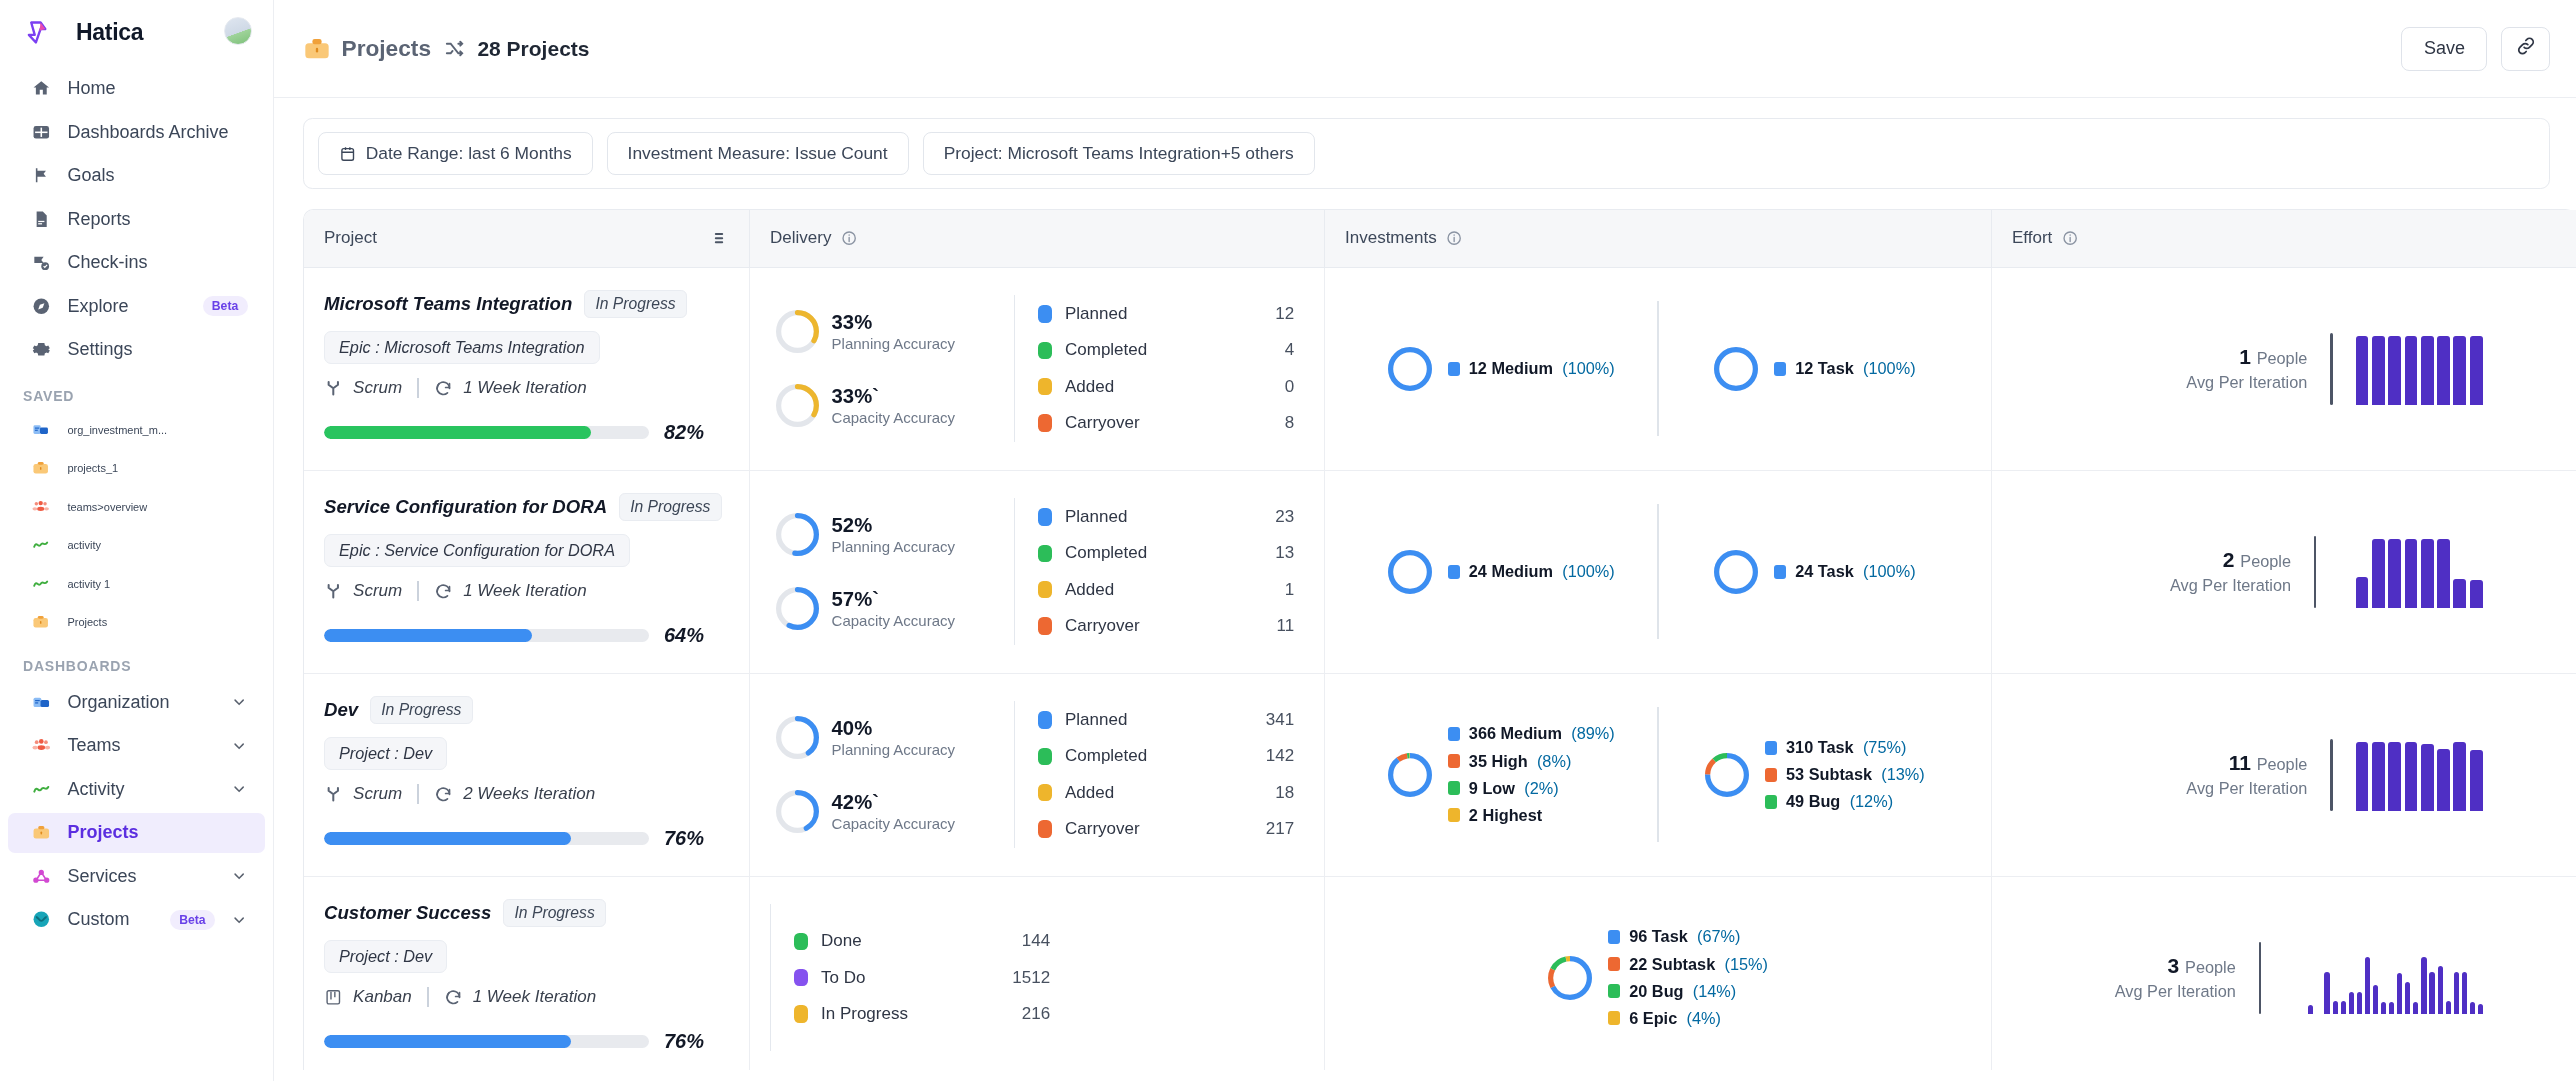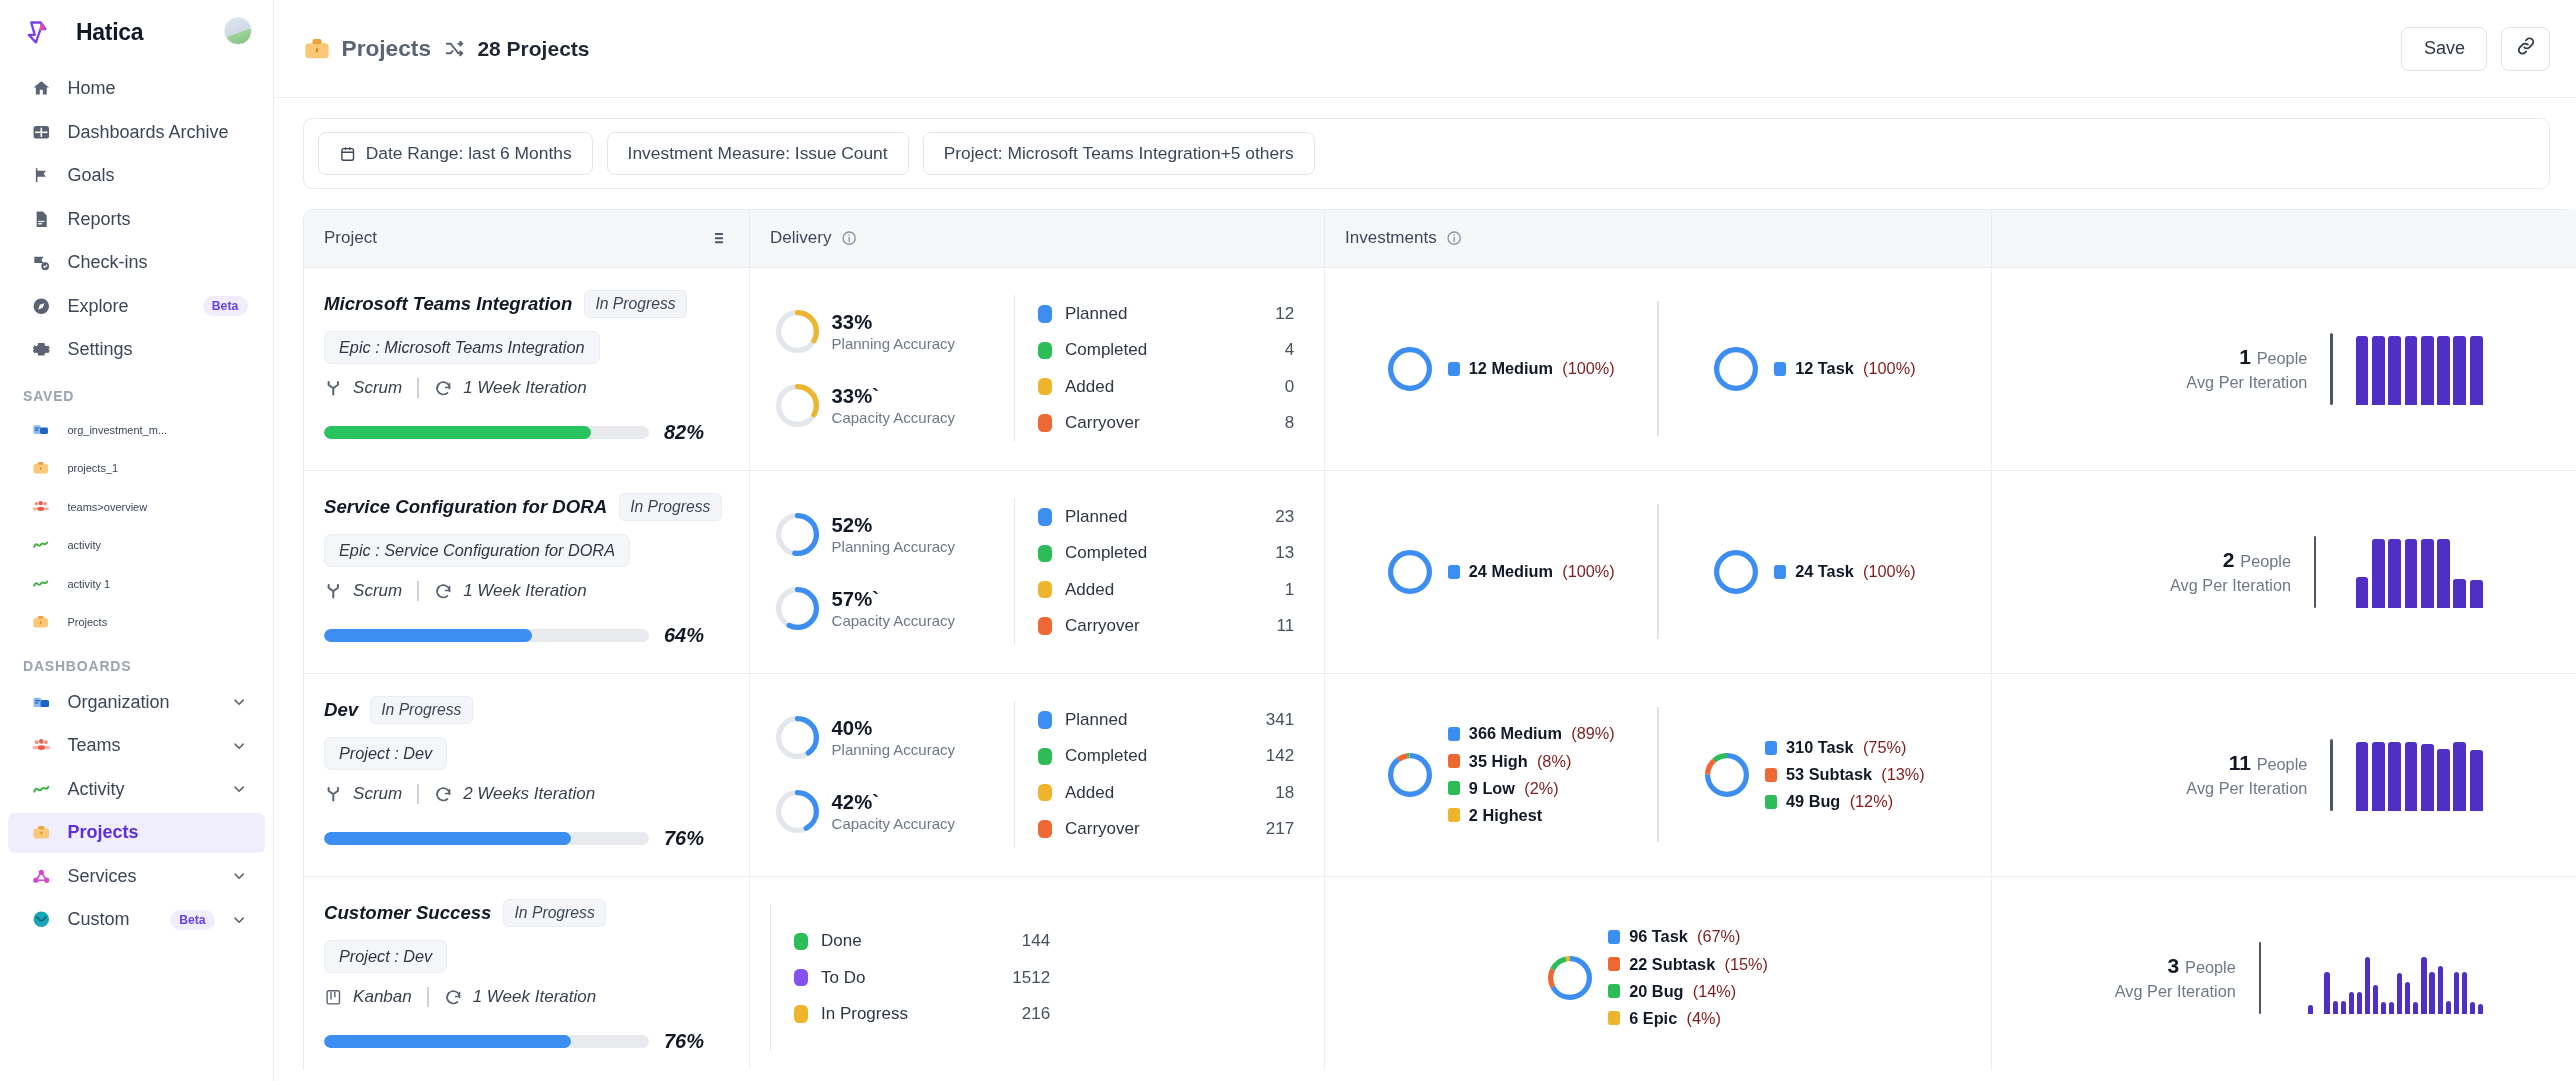--- a/index.html
+++ b/index.html
@@ -141,21 +141,21 @@
   .lval { margin-left: auto; color: #47505f; }
 
   
   .icell { width: 100%; align-items: center; }
   .ihalf { flex: 1 1 50%; display: flex; align-items: center; gap: 16.3px; justify-content: center; }
   .ivsep { width: 1.2px; align-self: stretch; background: #dfe4ea; margin: 11.6px 0; }
   .ilegend { display: flex; flex-direction: column; gap: 8.1px; }
   .ilrow { display: flex; align-items: center; gap: 9.3px; font-size: 16.3px; white-space: nowrap; }
   .isq { width: 11.6px; height: 14px; border-radius: 2.9px; flex: 0 0 11.6px; }
   .iname { font-weight: 700; color: #111827; }
-  .ipct { color: #7f1d1d; }
+  .ipct { color: #0369a1; }
   .bigdonut { width: 44px; height: 44px; flex: 0 0 44px; }
   .bigdonut svg { transform: rotate(-90deg); }
 
   
   .ecell { width: 100%; align-items: center; justify-content: flex-end; gap: 23px; padding-right: 70px; }
   .etext { text-align: right; }
   .etext .r1 { font-size: 21px; font-weight: 700; color: #111827; }
   .etext .r1 span { font-size: 16.3px; font-weight: 400; color: #6e7888; margin-left: 5.8px; }
   .etext .r2 { font-size: 16.3px; color: #6e7888; margin-top: 4.6px; }
   .eaxis { width: 2.3px; height: 72px; background: #4d5566; border-radius: 1.7px; }
@@ -467,20 +467,29 @@
           </div>
           <div class="th col-invest">
             <span>Investments</span>
             <span class="info">
               <svg viewBox="0 0 24 24" width="16.3" height="16.3" fill="none" stroke="#8b94a3" stroke-width="2">
                   <circle cx="12" cy="12" r="9"></circle>
                   <path d="M12 11v6M12 7.4v.2" stroke-linecap="round"></path>
                 </svg>
             </span>
           </div>
+          <div class="th col-effort">
+            <span>Effort</span>
+            <span class="info">
+              <svg viewBox="0 0 24 24" width="16.3" height="16.3" fill="none" stroke="#8b94a3" stroke-width="2">
+                  <circle cx="12" cy="12" r="9"></circle>
+                  <path d="M12 11v6M12 7.4v.2" stroke-linecap="round"></path>
+                </svg>
+            </span>
+          </div>
         </div>
         <div id="tbody">
             <div class="trow">
     <div class="td col-project">
       <div class="pcell">
         <div class="prow1">
           <span class="pname">Microsoft Teams Integration</span>
           <span class="pstatus">In Progress</span>
         </div>
         <span class="ptag">Epic : Microsoft Teams Integration</span>

